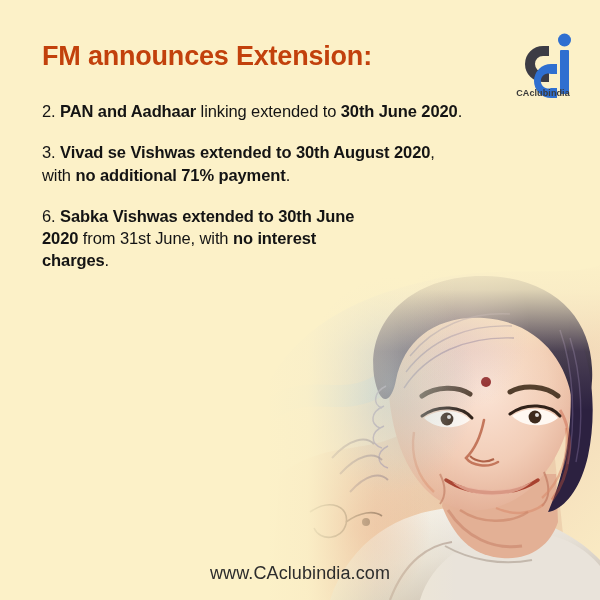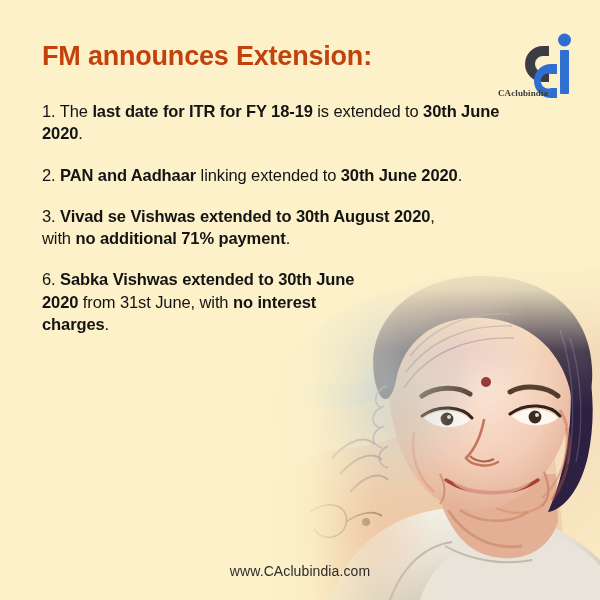--- a/index.html
+++ b/index.html
@@ -40,23 +40,23 @@
     background:linear-gradient(to bottom, #fcf1c8 0%, rgba(252,241,200,.85) 10%, rgba(252,241,200,.15) 28%, rgba(252,241,200,0) 45%);
     pointer-events:none;
   }
 
   
   .logo{
     position:absolute;left:505px;top:30px;width:76px;height:76px;
   }
   .logo svg{display:block;}
   .logo-word{
-    position:absolute;left:498px;top:88px;width:90px;text-align:left;
+    position:absolute;left:498px;top:88px;width:90px;text-align:center;
     font-size:9px;font-weight:700;color:#3a3a3a;letter-spacing:.1px;
-    font-family:Liberation Serif, serif;
+    font-family:Liberation Sans, sans-serif;
   }
 
   
   .title{
     position:absolute;left:42px;top:42px;
     font-size:27px;font-weight:bold;color:#c2410c;
     letter-spacing:-.2px;line-height:1.1;
     white-space:nowrap;
   }
   .list{
@@ -66,21 +66,21 @@
   .item{
     font-size:16.5px;line-height:1.35;margin-bottom:19px;
     letter-spacing:-.1px;
   }
   .item b{font-weight:bold;}
   .item.narrow{width:330px;}
   .item.mid{width:400px;}
 
   .footer{
     position:absolute;left:0;top:563px;width:600px;text-align:center;
-    font-size:14px;color:#2c2c2c;letter-spacing:.1px;
+    font-size:18px;color:#2c2c2c;letter-spacing:.1px;
   }
 </style>
 </head>
 <body>
 
 <div id="poster">
 
   <div class="art">
     <svg viewBox="0 0 330 340" xmlns="http://www.w3.org/2000/svg">
       <defs>
@@ -199,21 +199,20 @@
 
       <rect x="55" y="20" width="9" height="44" rx="1" fill="#2f6fd0"></rect>
       <circle cx="59.5" cy="10" r="6.5" fill="#2f6fd0"></circle>
     </svg>
   </div>
   <div class="logo-word">CAclubindia</div>
 
   <div class="title">FM announces Extension:</div>
 
   <div class="list">
-    <div class="item"><span>1. </span><span>The </span><b>last date for ITR for FY 18-19</b><span> is extended to </span><b>30th June 2020</b><span>.</span></div>
     <div class="item"><span>2. </span><b>PAN and Aadhaar</b><span> linking extended to </span><b>30th June 2020</b><span>.</span></div>
     <div class="item mid"><span>3. </span><b>Vivad se Vishwas extended to 30th August 2020</b><span>, with </span><b>no additional 71% payment</b><span>.</span></div>
     <div class="item narrow"><span>6. </span><b>Sabka Vishwas extended to 30th June 2020</b><span> from 31st June, with </span><b>no interest charges</b><span>.</span></div>
   </div>
 
   <div class="footer">www.CAclubindia.com</div>
 
 </div>
 
 </body></html>

